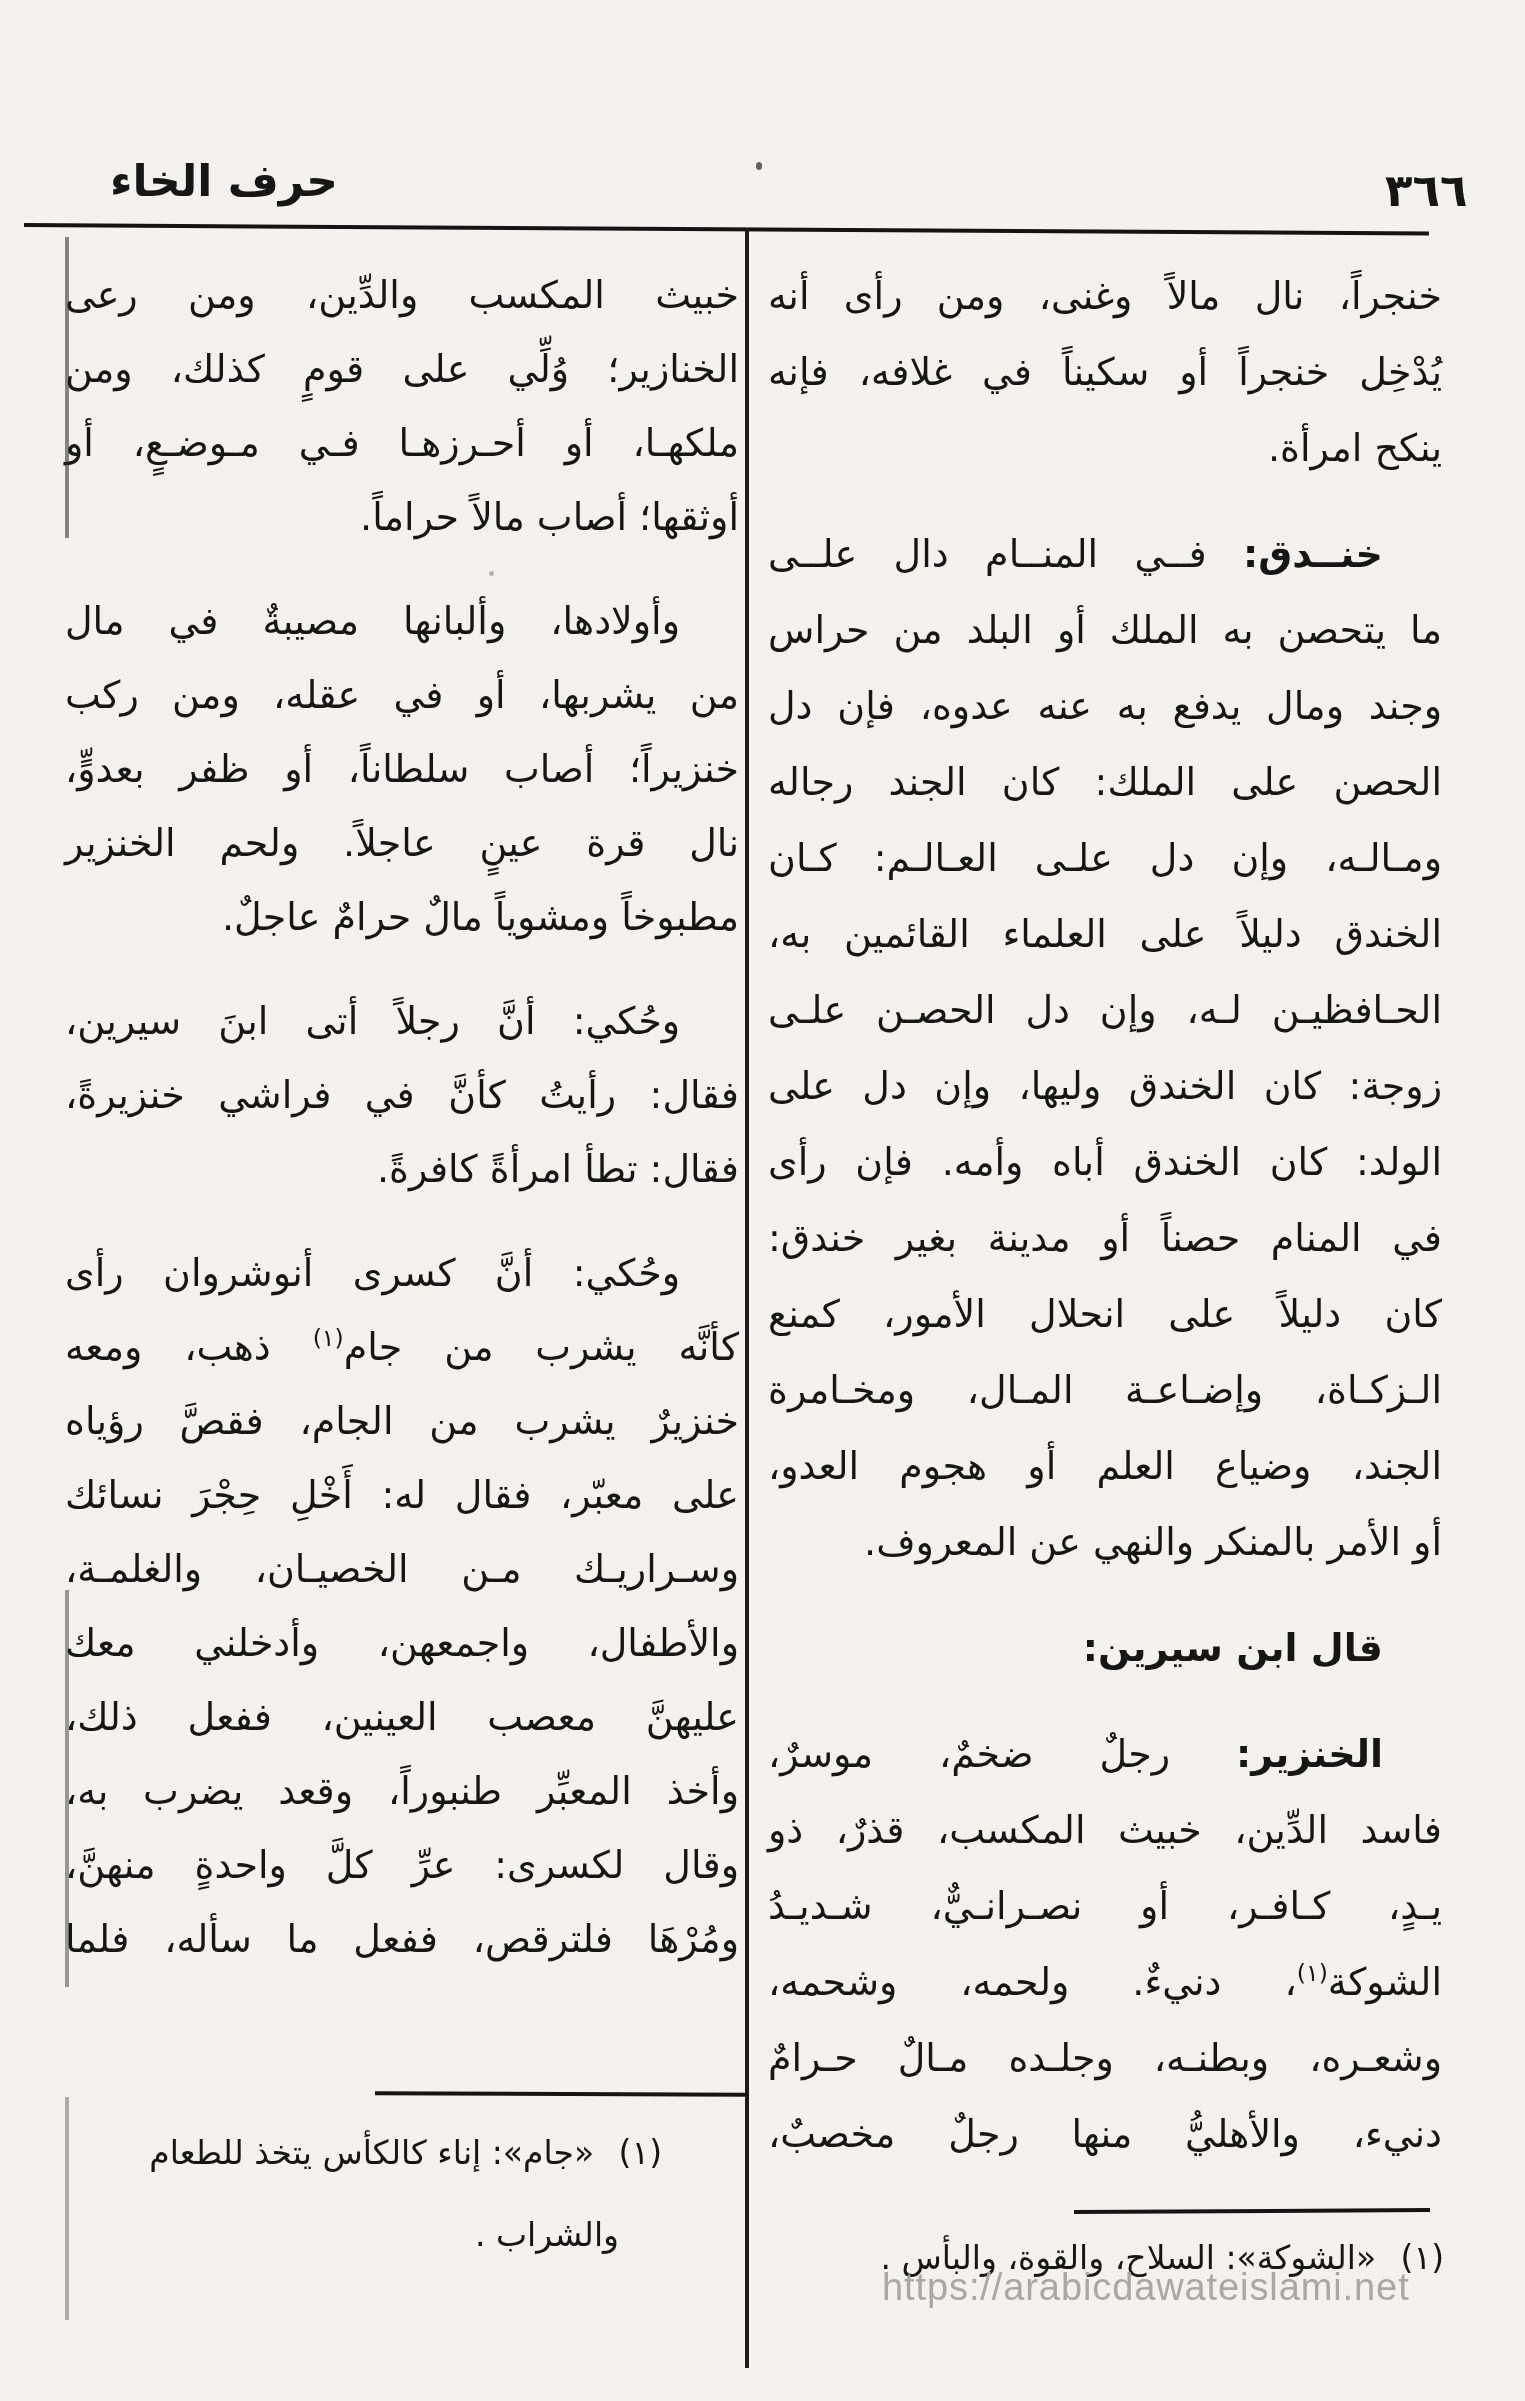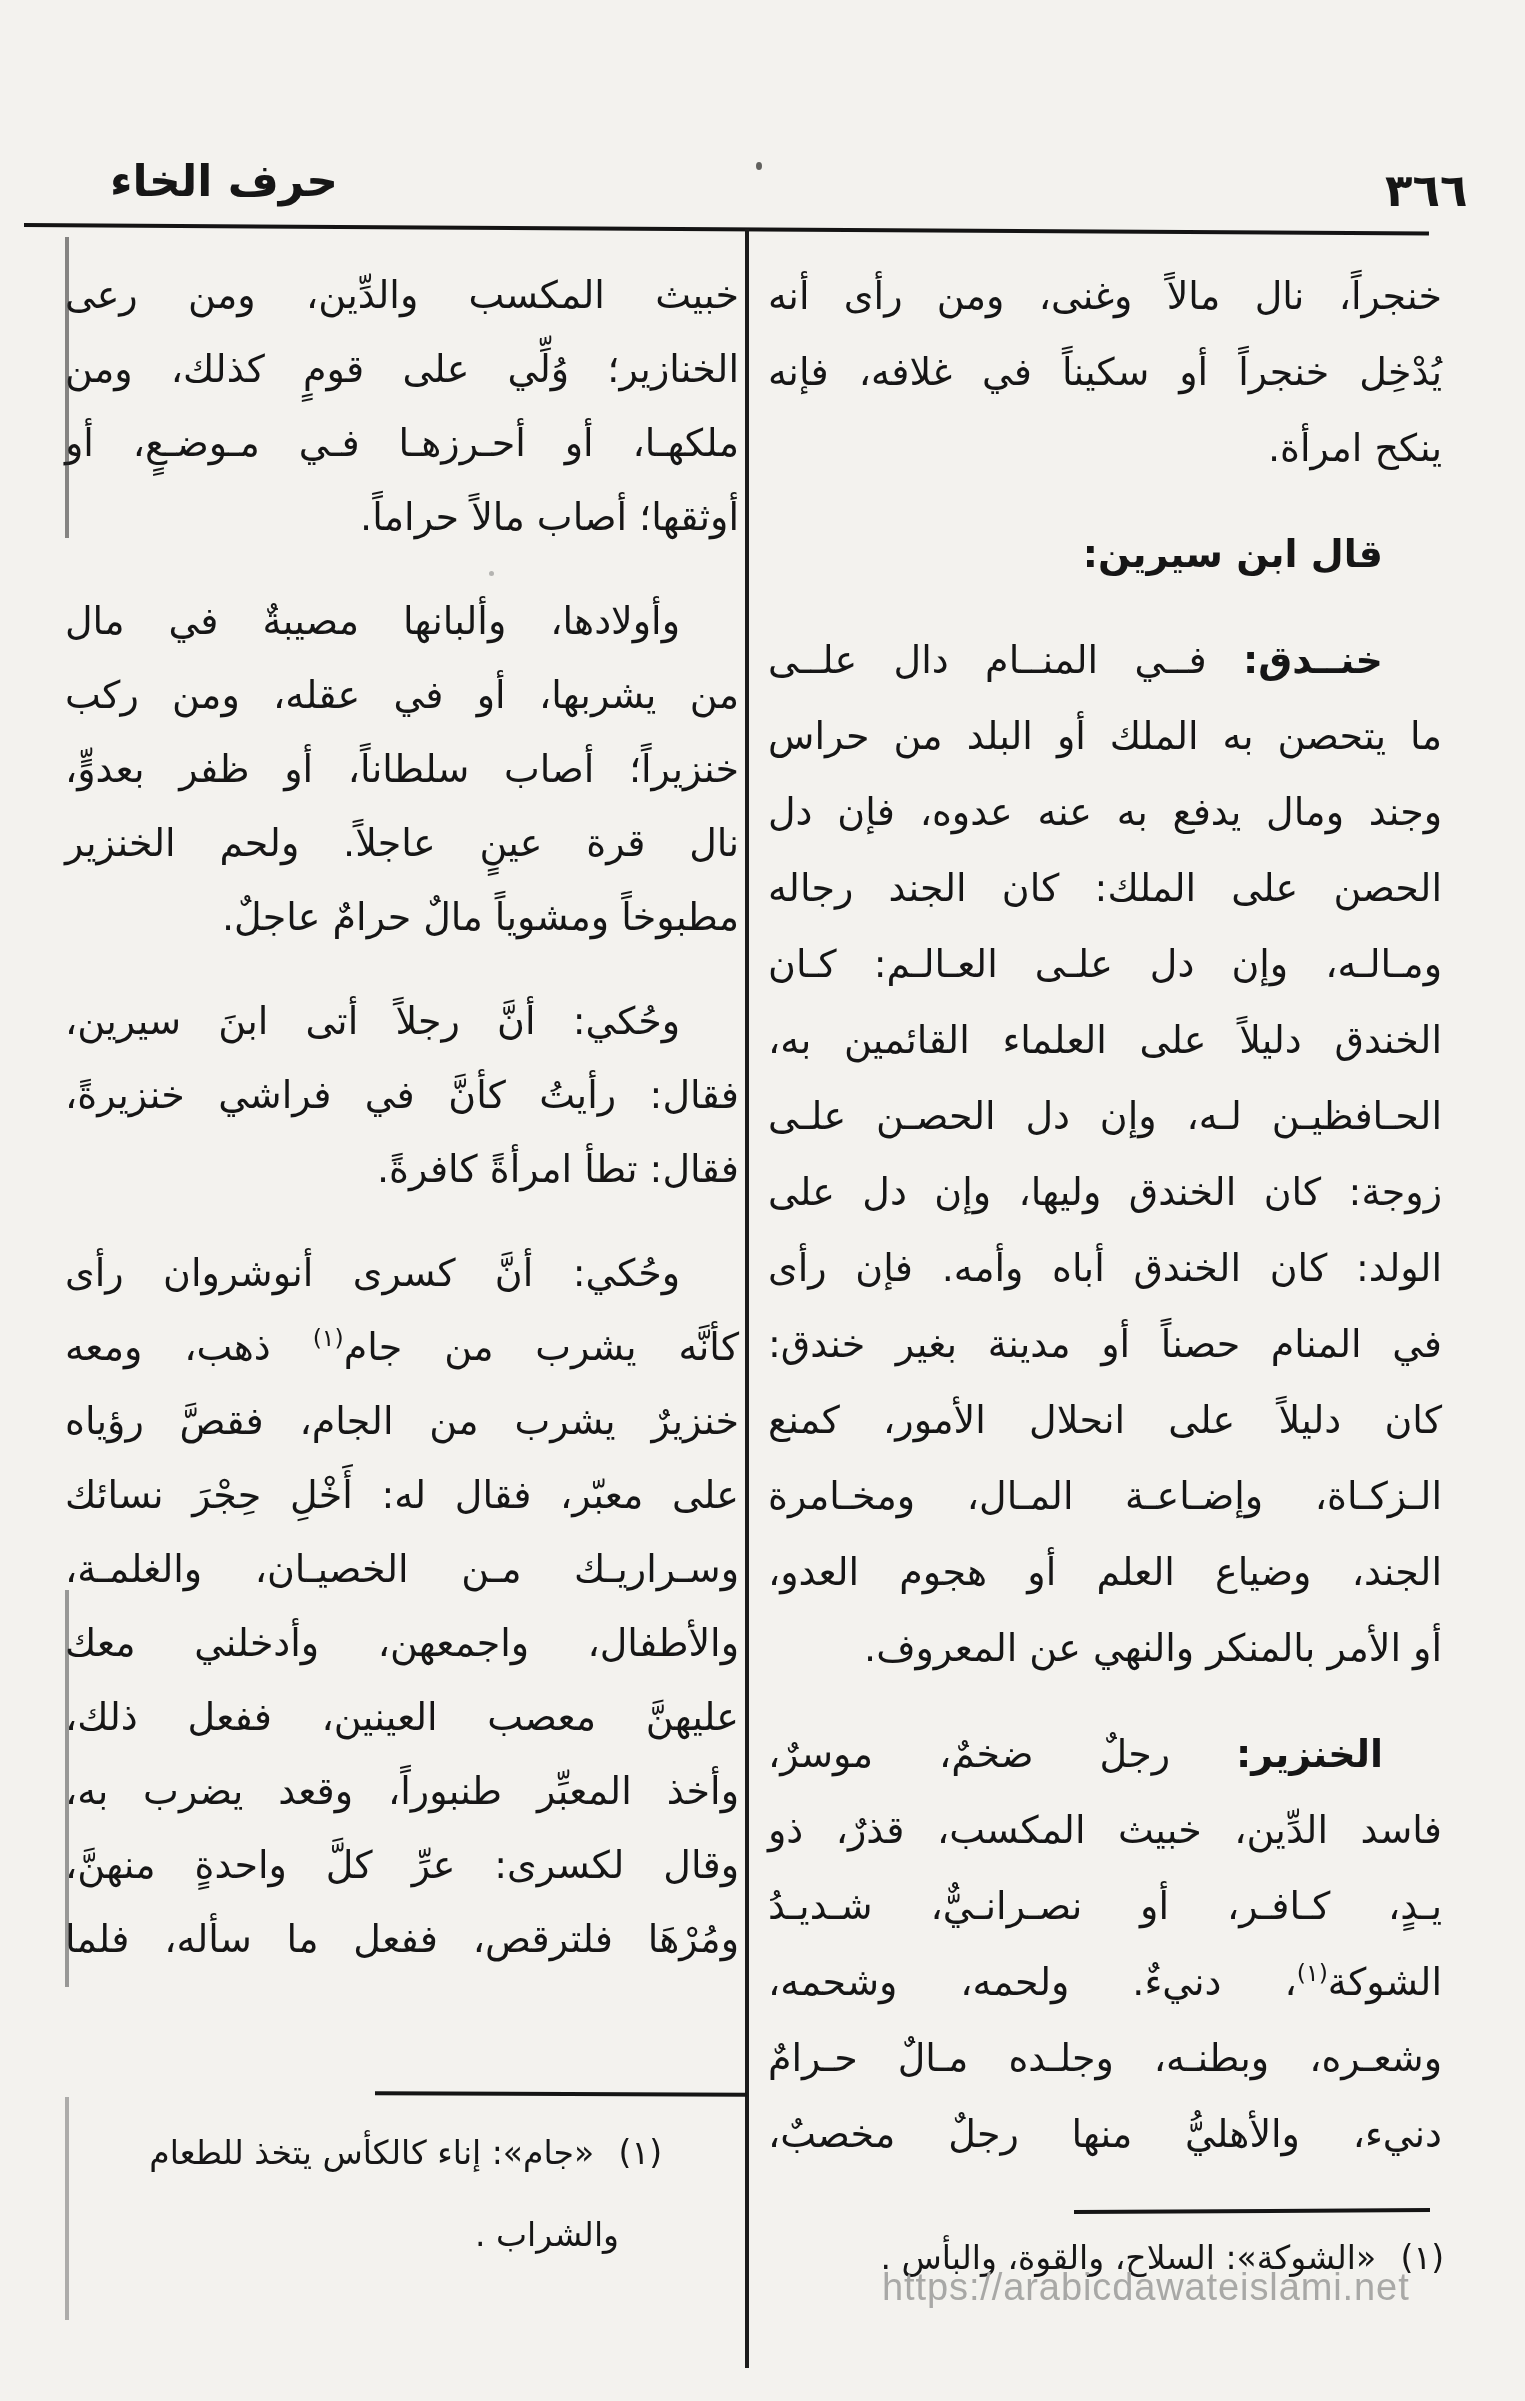--- a/index.html
+++ b/index.html
@@ -157,41 +157,41 @@
   <span class="pagenum">٣٦٦</span>
   <div class="header-rule"></div>
 
   <div class="col-divider"></div>
 
   <div class="col col-right">
     <p class="para">
       <span class="line">خنجراً، نال مالاً وغنى، ومن رأى أنه</span>
       <span class="line">يُدْخِل خنجراً أو سكيناً في غلافه، فإنه</span>
       <span class="line last">ينكح امرأة.</span>
-    </p>
-    <p class="para">
-      <span class="line standalone">قال ابن سيرين:</span>
     </p>
     <p class="para">
       <span class="line indent"><b class="lead">خنــدق:</b><span> فــي المنــام دال علــى</span></span>
       <span class="line">ما يتحصن به الملك أو البلد من حراس</span>
       <span class="line">وجند ومال يدفع به عنه عدوه، فإن دل</span>
       <span class="line">الحصن على الملك: كان الجند رجاله</span>
       <span class="line">ومـالـه، وإن دل علـى العـالـم: كـان</span>
       <span class="line">الخندق دليلاً على العلماء القائمين به،</span>
       <span class="line">الحـافظيـن لـه، وإن دل الحصـن علـى</span>
       <span class="line">زوجة: كان الخندق وليها، وإن دل على</span>
       <span class="line">الولد: كان الخندق أباه وأمه. فإن رأى</span>
       <span class="line">في المنام حصناً أو مدينة بغير خندق:</span>
       <span class="line">كان دليلاً على انحلال الأمور، كمنع</span>
       <span class="line">الـزكـاة، وإضـاعـة المـال، ومخـامرة</span>
       <span class="line">الجند، وضياع العلم أو هجوم العدو،</span>
       <span class="line last">أو الأمر بالمنكر والنهي عن المعروف.</span>
     </p>
     <p class="para">
+      <span class="line standalone">قال ابن سيرين:</span>
+    </p>
+    <p class="para">
       <span class="line indent"><b class="lead">الخنزير:</b><span> رجلٌ ضخمٌ، موسرٌ،</span></span>
       <span class="line">فاسد الدِّين، خبيث المكسب، قذرٌ، ذو</span>
       <span class="line">يـدٍ، كـافـر، أو نصـرانـيٌّ، شـديـدُ</span>
       <span class="line"><span>الشوكة</span><span class="sup">(١)</span><span>، دنيءٌ. ولحمه، وشحمه،</span></span>
       <span class="line">وشعـره، وبطنـه، وجلـده مـالٌ حـرامٌ</span>
       <span class="line">دنيء، والأهليُّ منها رجلٌ مخصبٌ،</span>
     </p>
   </div>
 
   <div class="col col-left">

